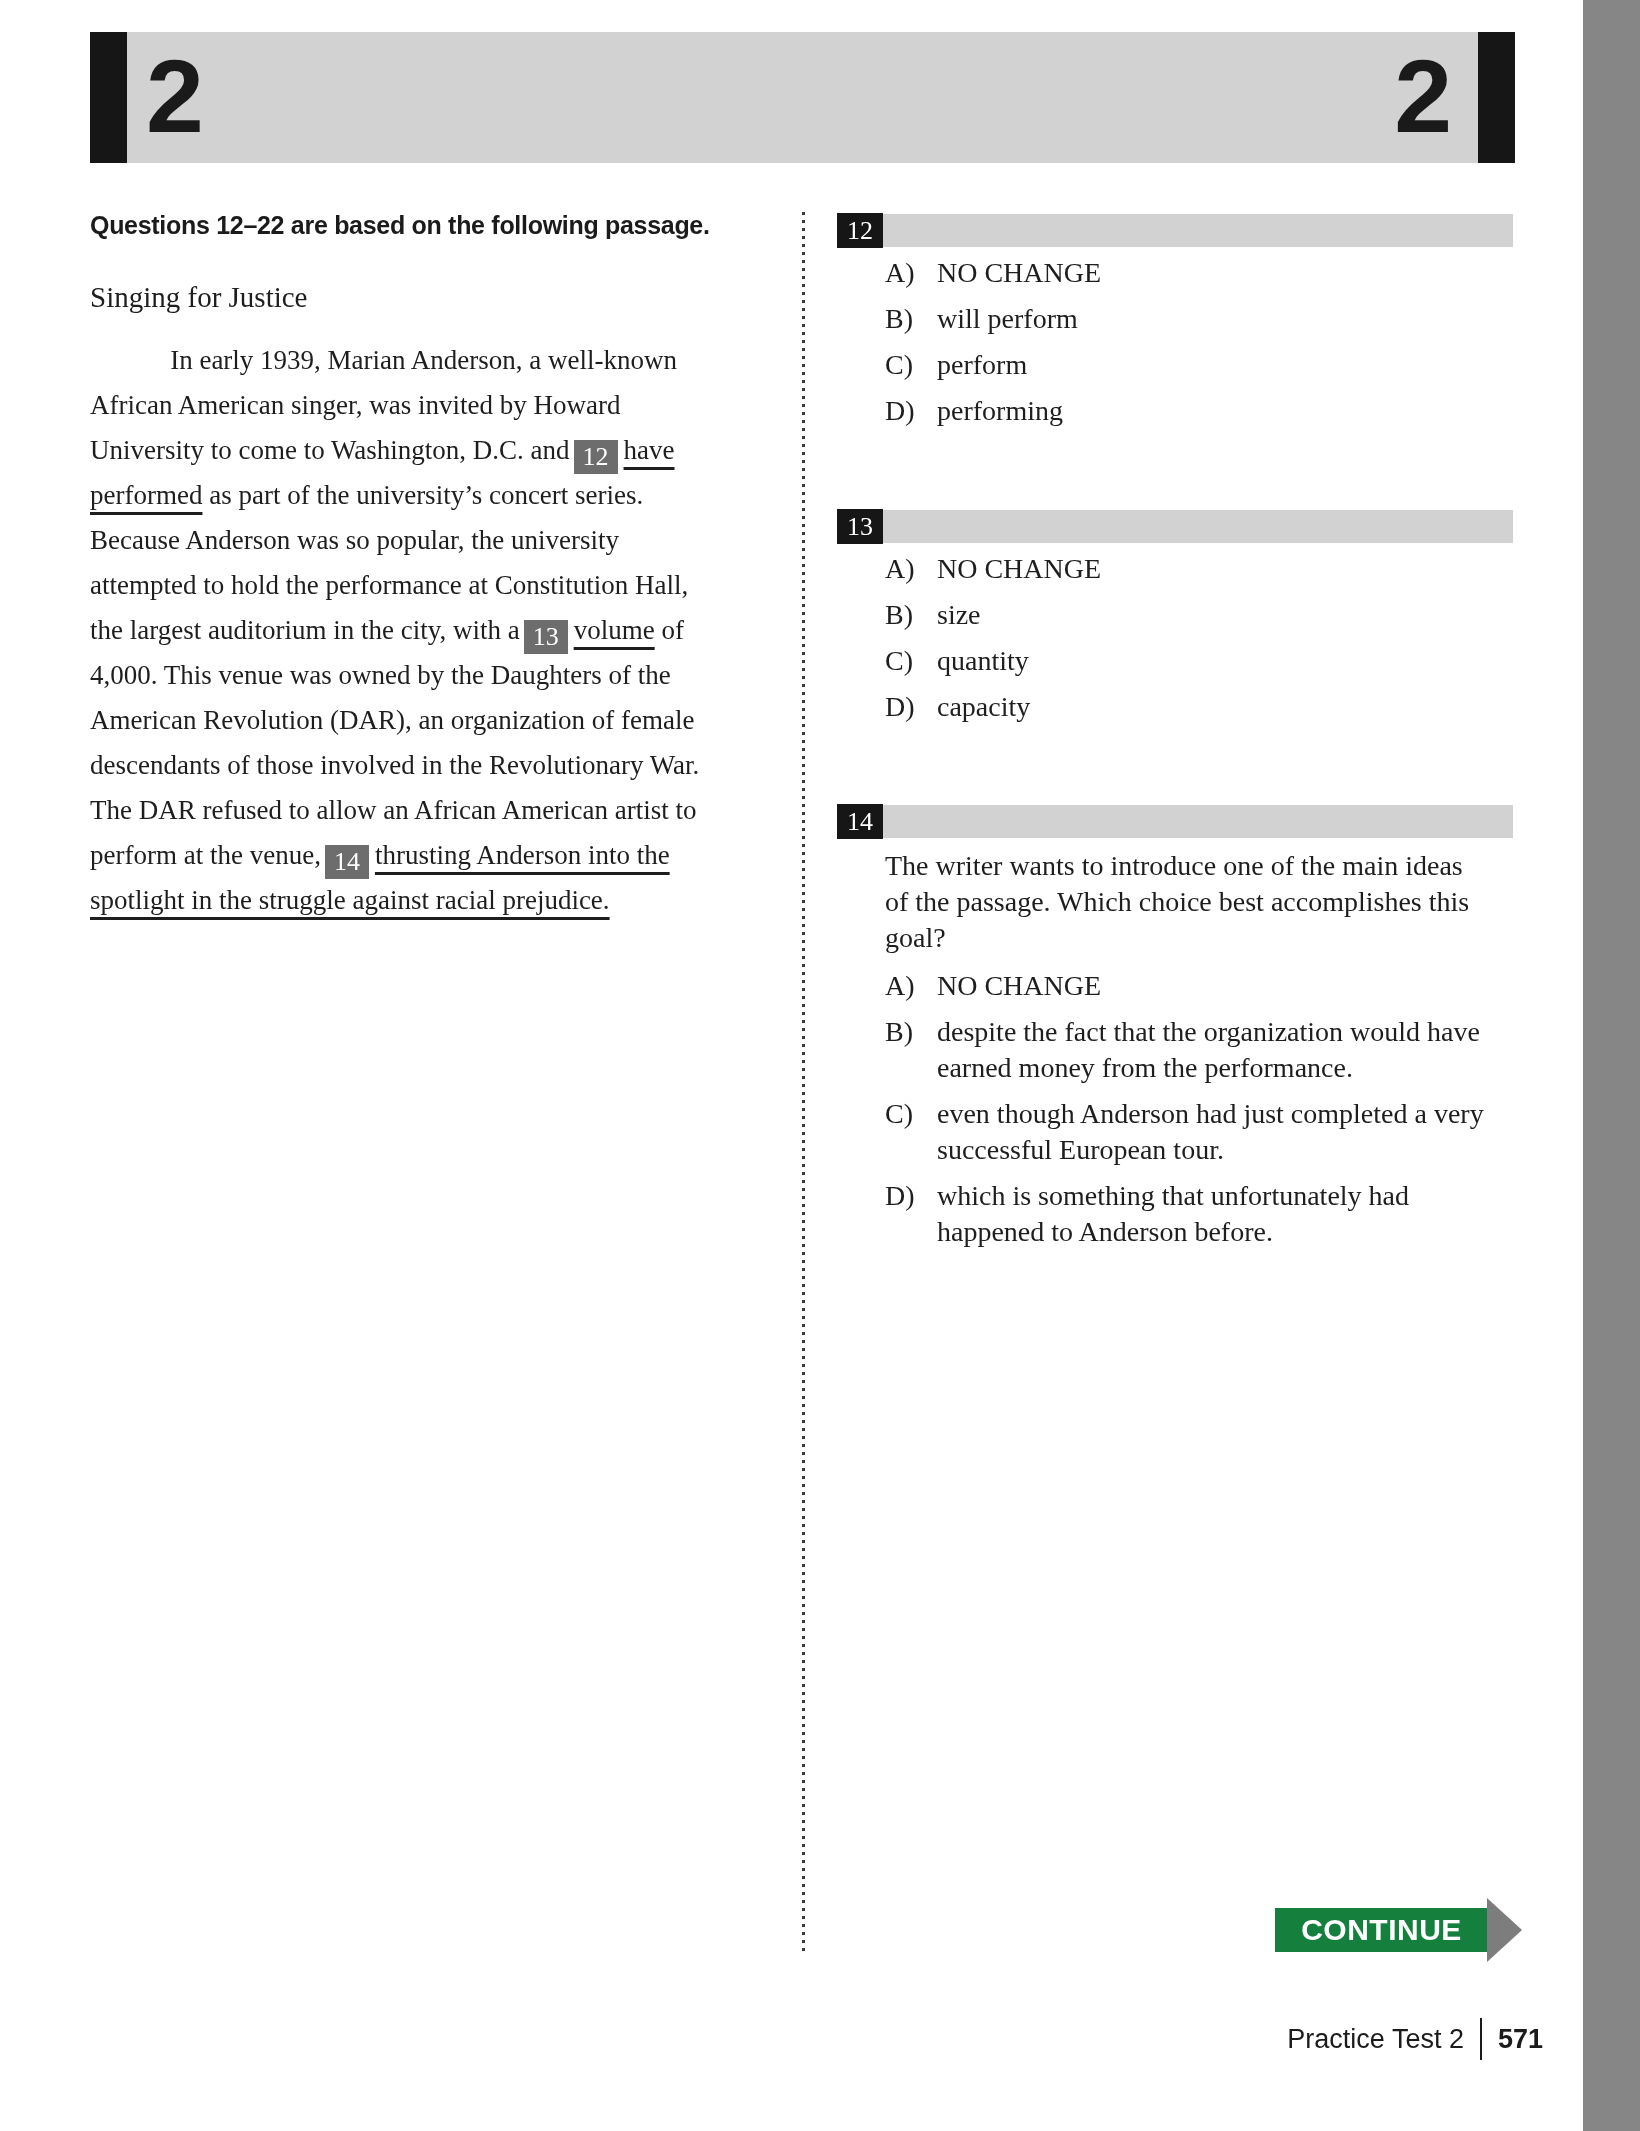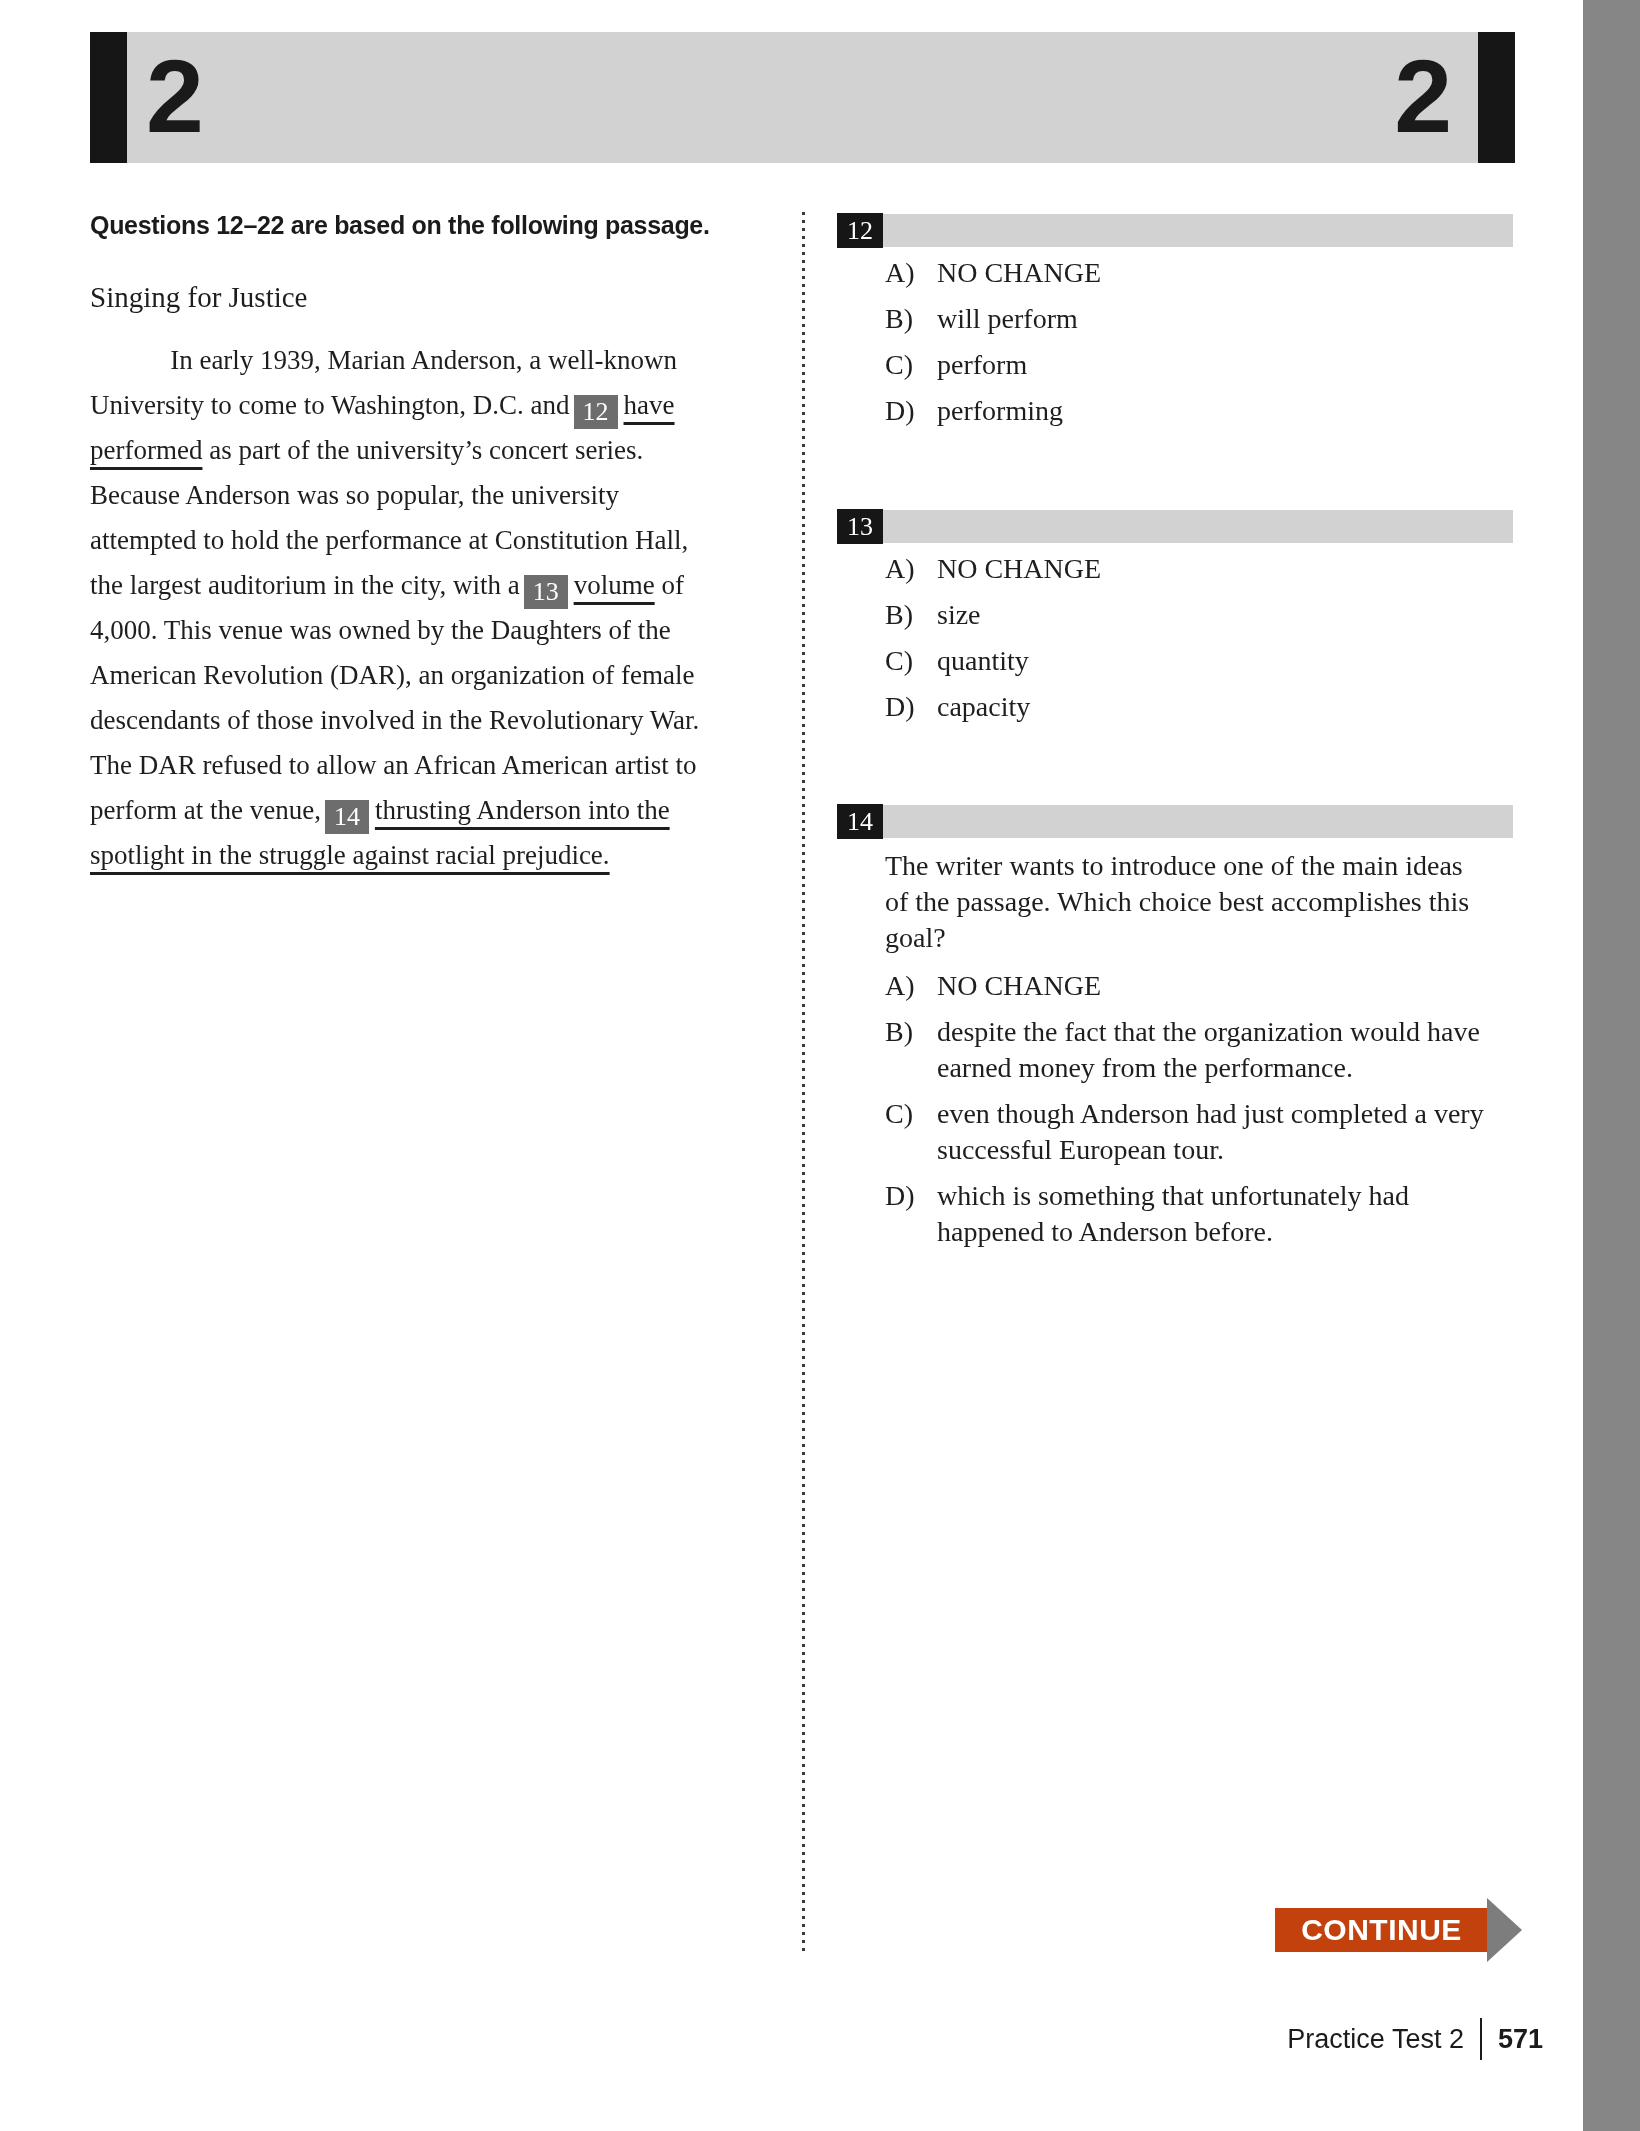--- a/index.html
+++ b/index.html
@@ -45,21 +45,21 @@
   .stem{margin:10px 0 12px 48px;font-size:28px;line-height:36px;}
   .stem div{white-space:nowrap;}
   .choices{margin:8px 0 0 48px;}
   .stem + .choices{margin-top:4px;}
   .choice-row{display:flex;font-size:28px;line-height:36px;margin-bottom:10px;}
   .choice-letter{width:52px;flex:none;}
   .choice-lines{flex:none;}
   .choice-line{white-space:nowrap;}
 
   
-  .continue{position:absolute;left:1275px;top:1908px;width:213px;height:44px;background:#c2410c;}
+  .continue{position:absolute;left:1275px;top:1908px;width:213px;height:44px;background:#15803d;}
   .continue .label{display:block;width:100%;text-align:center;line-height:44px;color:#ffffff;
                    font-family:"Liberation Sans",sans-serif;font-weight:bold;font-size:30px;letter-spacing:0.5px;}
   .continue .head{position:absolute;left:212px;top:-10px;width:0;height:0;
                   border-top:32px solid transparent;border-bottom:32px solid transparent;
                   border-left:35px solid #7d7d7d;}
 
   
   .footer{position:absolute;left:1143px;top:2018px;width:400px;text-align:right;
           font-family:Liberation Sans, sans-serif;font-size:27px;color:#1b1b1b;}
   .footer .sep{display:inline-block;width:2px;height:42px;background:#1b1b1b;
@@ -78,20 +78,21 @@
     <div class="sec-num left">2</div>
     <div class="sec-num right">2</div>
     <div class="black-tab right"></div>
   </header>
 
   <section class="left-col">
     <h1 class="intro">Questions 12–22 are based on the following passage.</h1>
     <h2 class="ptitle">Singing for Justice</h2>
     <div id="passage">
         <div class="pline indent"><span>In early 1939, Marian Anderson, a well-known</span></div>
+        <div class="pline"><span>African American singer, was invited by Howard</span></div>
         <div class="pline"><span>University to come to Washington, D.C. and</span><span class="refbox">12</span><span class="u">have</span></div>
         <div class="pline"><span class="u">performed</span><span> as part of the university’s concert series.</span></div>
         <div class="pline"><span>Because Anderson was so popular, the university</span></div>
         <div class="pline"><span>attempted to hold the performance at Constitution Hall,</span></div>
         <div class="pline"><span>the largest auditorium in the city, with a</span><span class="refbox">13</span><span class="u">volume</span><span> of</span></div>
         <div class="pline"><span>4,000. This venue was owned by the Daughters of the</span></div>
         <div class="pline"><span>American Revolution (DAR), an organization of female</span></div>
         <div class="pline"><span>descendants of those involved in the Revolutionary War.</span></div>
         <div class="pline"><span>The DAR refused to allow an African American artist to</span></div>
         <div class="pline"><span>perform at the venue,</span><span class="refbox">14</span><span class="u">thrusting Anderson into the</span></div>

